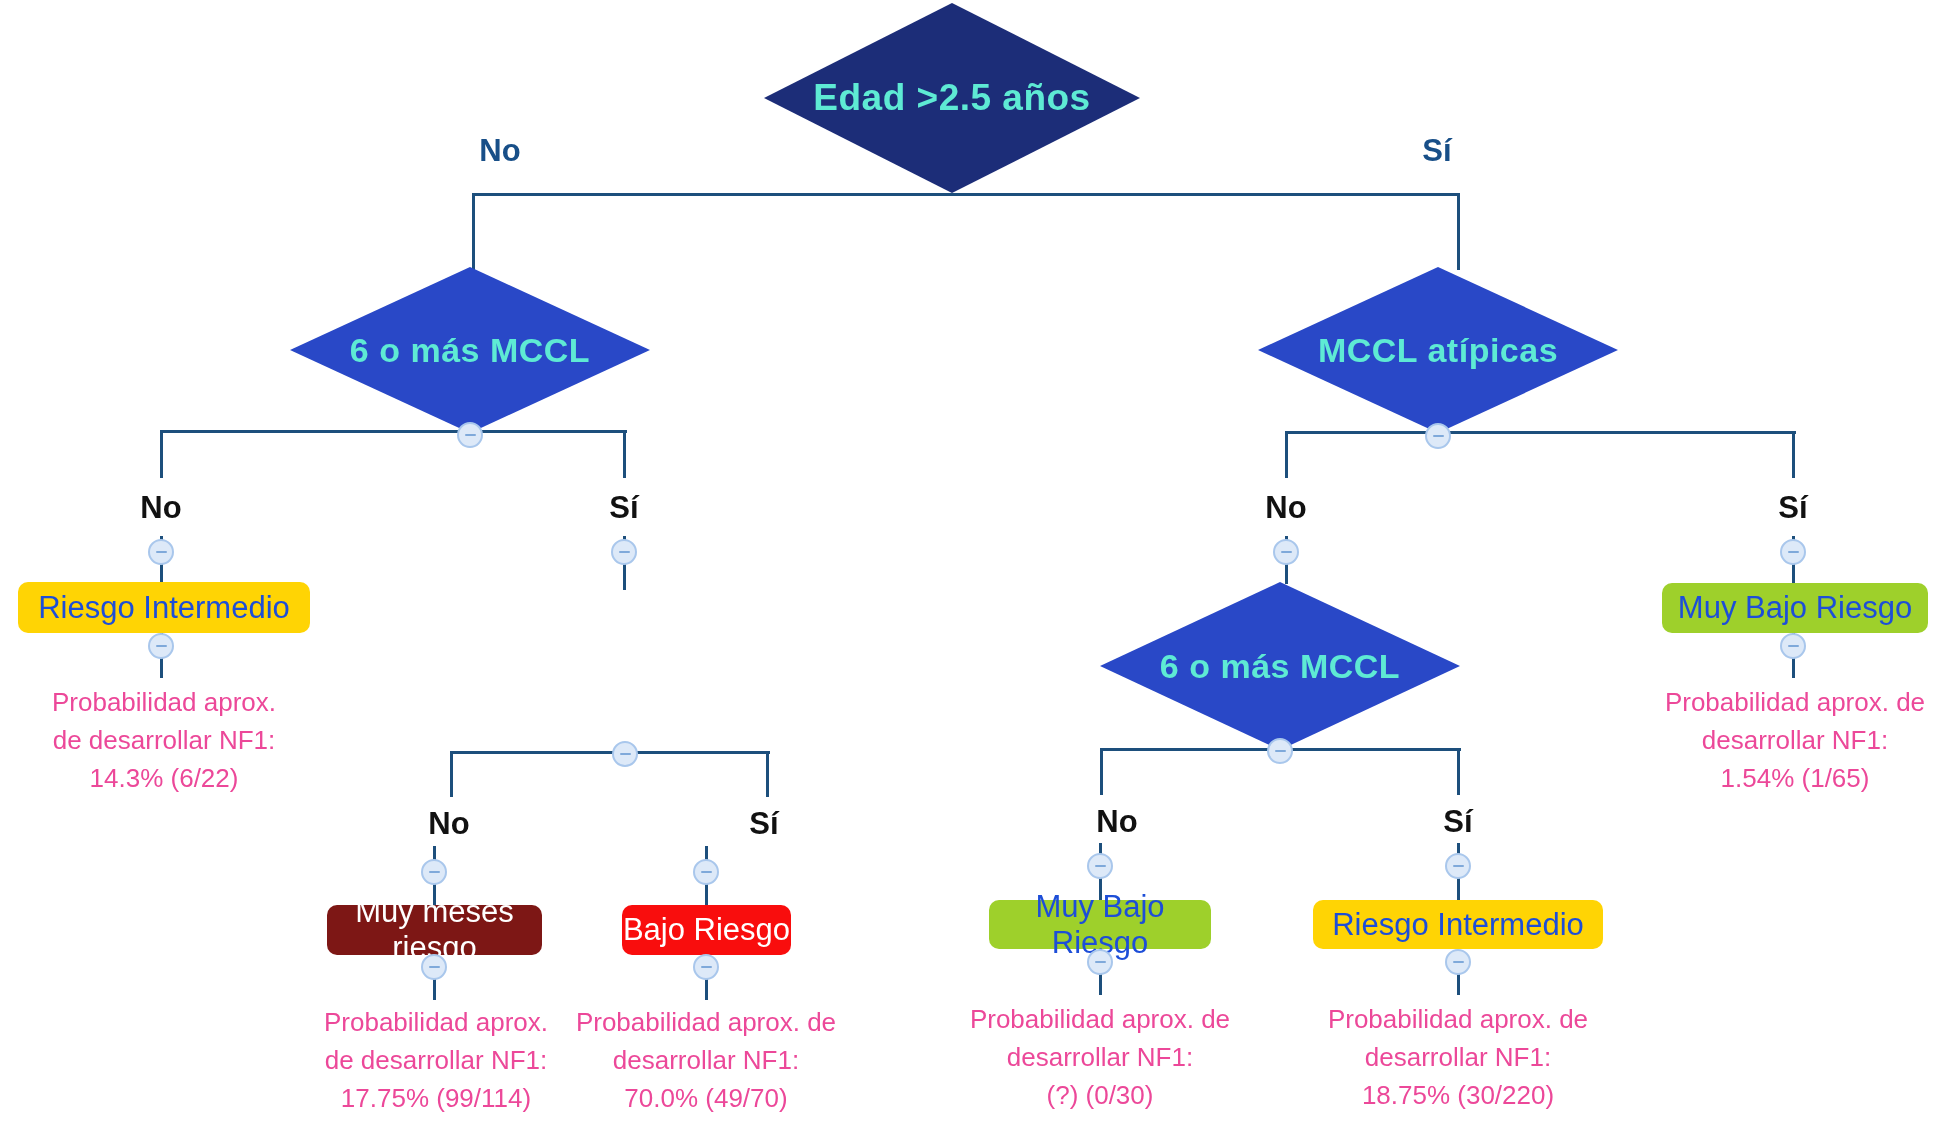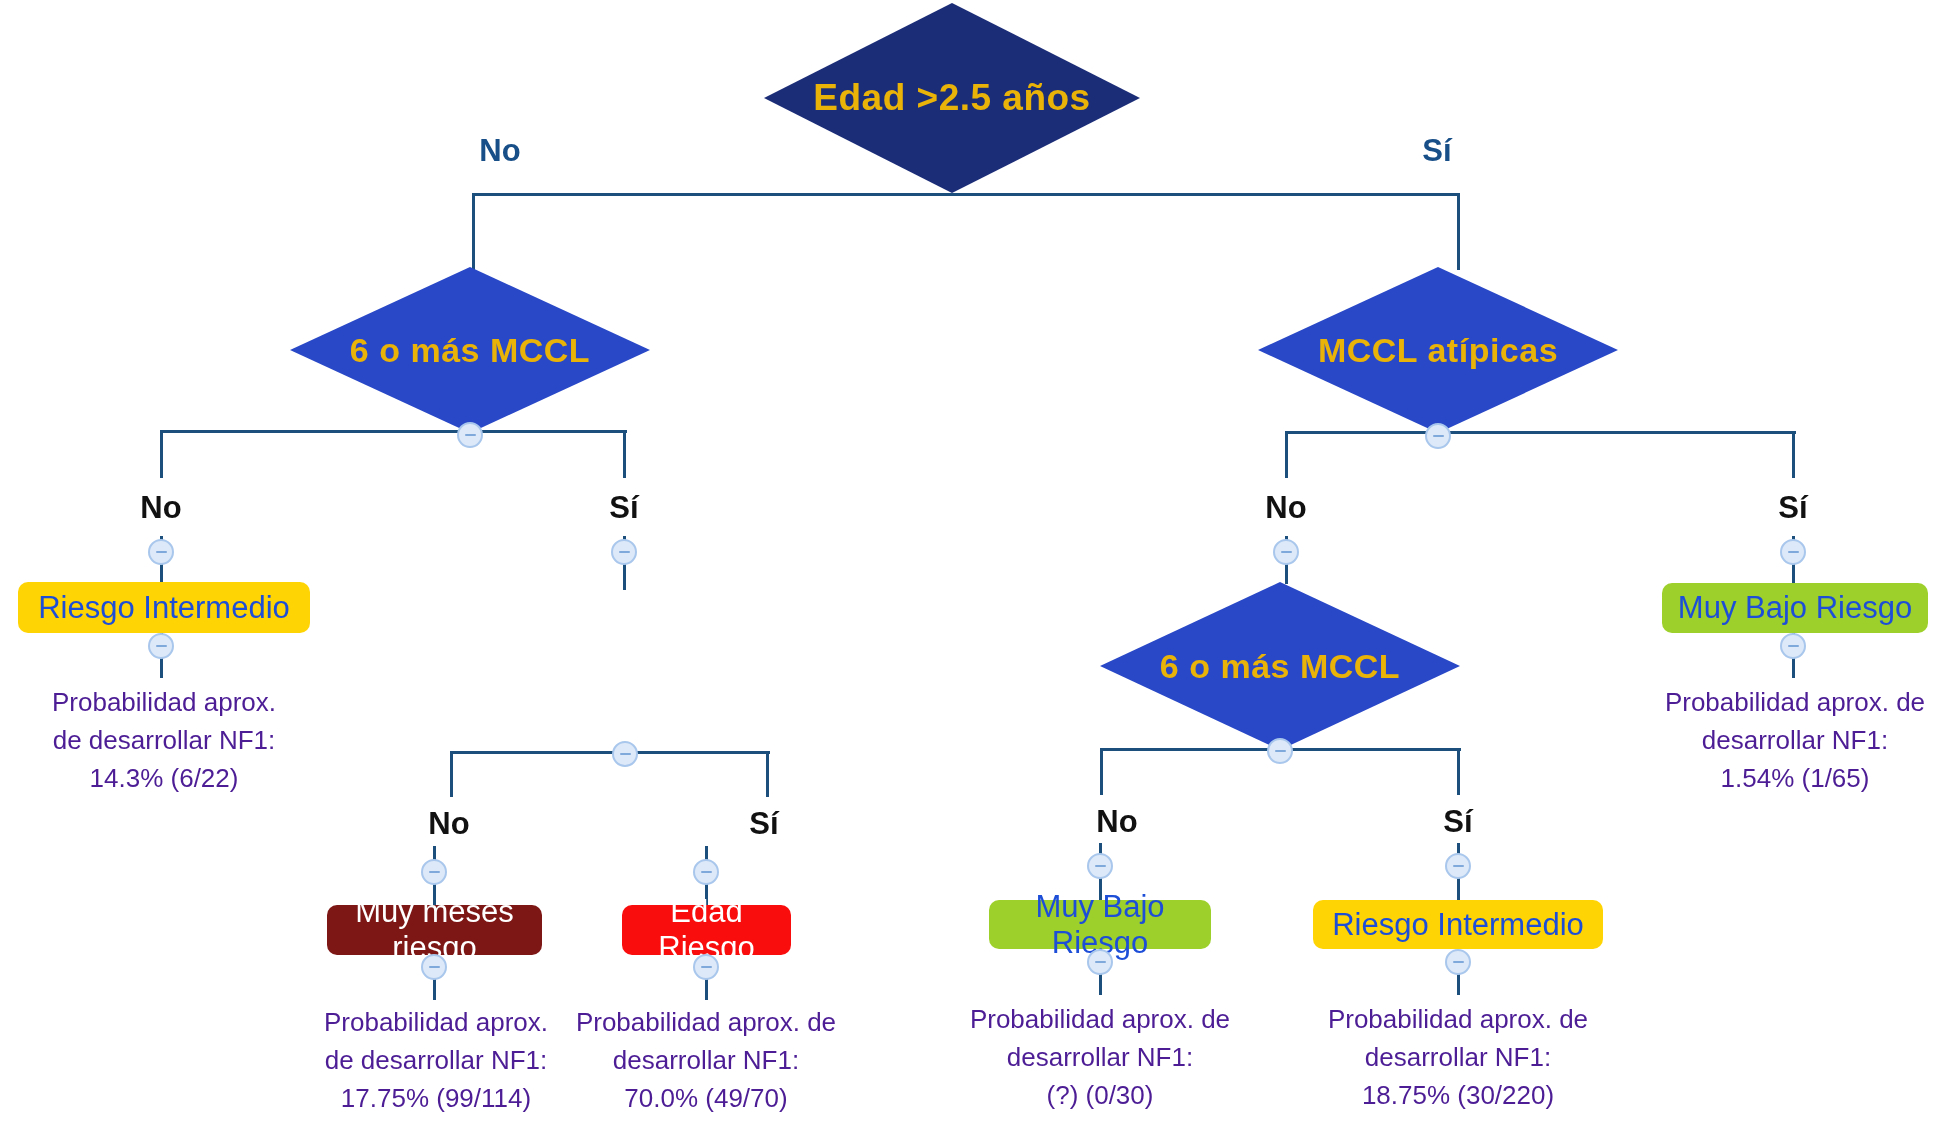--- a/index.html
+++ b/index.html
@@ -1,34 +1,34 @@
 <!DOCTYPE html>
 <html><head>
 <meta charset="utf-8">
 <style>
   html,body{margin:0;padding:0;background:#ffffff;}
   #canvas{position:relative;width:1949px;height:1122px;background:#ffffff;overflow:hidden;
           font-family:"Liberation Sans", sans-serif;}
   .diamond{position:absolute;display:flex;align-items:center;justify-content:center;
            clip-path:polygon(50% 0%,100% 50%,50% 100%,0% 50%);text-align:center;}
-  .diamond .dlabel{color:#eab308;font-weight:bold;letter-spacing:.5px;}
+  .diamond .dlabel{color:#5eead4;font-weight:bold;letter-spacing:.5px;}
   .hline,.vline{position:absolute;background:#1d4f7c;}
   .hline{height:3px;}
   .vline{width:3px;}
   .mnode{position:absolute;width:26px;height:26px;border-radius:50%;
          background:#dde9f8;border:2px solid #a9c7ec;box-sizing:border-box;
          display:flex;align-items:center;justify-content:center;z-index:5;}
   .mnode .dash{display:block;width:11px;height:2px;background:#7fa9da;border-radius:1px;}
   .blabel{position:absolute;font-weight:bold;font-size:31px;color:#111111;
           text-align:center;width:80px;margin-left:-40px;}
   .blabel.blue{color:#184f88;}
   .leafbox{position:absolute;border-radius:10px;display:flex;align-items:center;
            justify-content:center;font-size:31px;color:#1d4ed8;text-align:center;z-index:4;}
   .leafbox.light{color:#ffffff;}
-  .prob{position:absolute;font-size:26px;line-height:38px;color:#4c1d95;text-align:center;}
+  .prob{position:absolute;font-size:26px;line-height:38px;color:#ec4899;text-align:center;}
 </style>
 </head>
 <body>
 
 <div id="canvas">
 
   <div class="hline" style="left:473px;top:193px;width:987px;"></div>
   <div class="hline" style="left:161px;top:430px;width:466px;"></div>
   <div class="hline" style="left:1286px;top:431px;width:510px;"></div>
   <div class="hline" style="left:451px;top:751px;width:319px;"></div>
@@ -134,21 +134,21 @@
     </div>
   <div class="mnode" style="left:1445px;top:853px;">
       <span class="dash"></span>
     </div>
   <div class="mnode" style="left:1445px;top:949px;">
       <span class="dash"></span>
     </div>
 
   <div class="leafbox" style="left: 18px; top: 582px; width: 292px; height: 51px; background: rgb(255, 212, 4);">Riesgo Intermedio</div>
   <div class="leafbox light" style="left: 327px; top: 905px; width: 215px; height: 50px; background: rgb(125, 23, 21);">Muy meses riesgo</div>
-  <div class="leafbox light" style="left: 622px; top: 905px; width: 169px; height: 50px; background: rgb(249, 13, 13);">Edad Riesgo</div>
+  <div class="leafbox light" style="left: 622px; top: 905px; width: 169px; height: 50px; background: rgb(249, 13, 13);">Bajo Riesgo</div>
   <div class="leafbox" style="left: 989px; top: 900px; width: 222px; height: 49px; background: rgb(158, 208, 43);">Muy Bajo Riesgo</div>
   <div class="leafbox" style="left: 1313px; top: 900px; width: 290px; height: 49px; background: rgb(255, 212, 4);">Riesgo Intermedio</div>
   <div class="leafbox" style="left: 1662px; top: 583px; width: 266px; height: 50px; background: rgb(158, 208, 43);">Muy Bajo Riesgo</div>
 
   <div class="prob" style="left:4px;top:683px;width:320px;">
     <div>Probabilidad aprox.</div>
     <div>de desarrollar NF1:</div>
     <div>14.3% (6/22)</div>
   </div>
   <div class="prob" style="left:276px;top:1003px;width:320px;">

